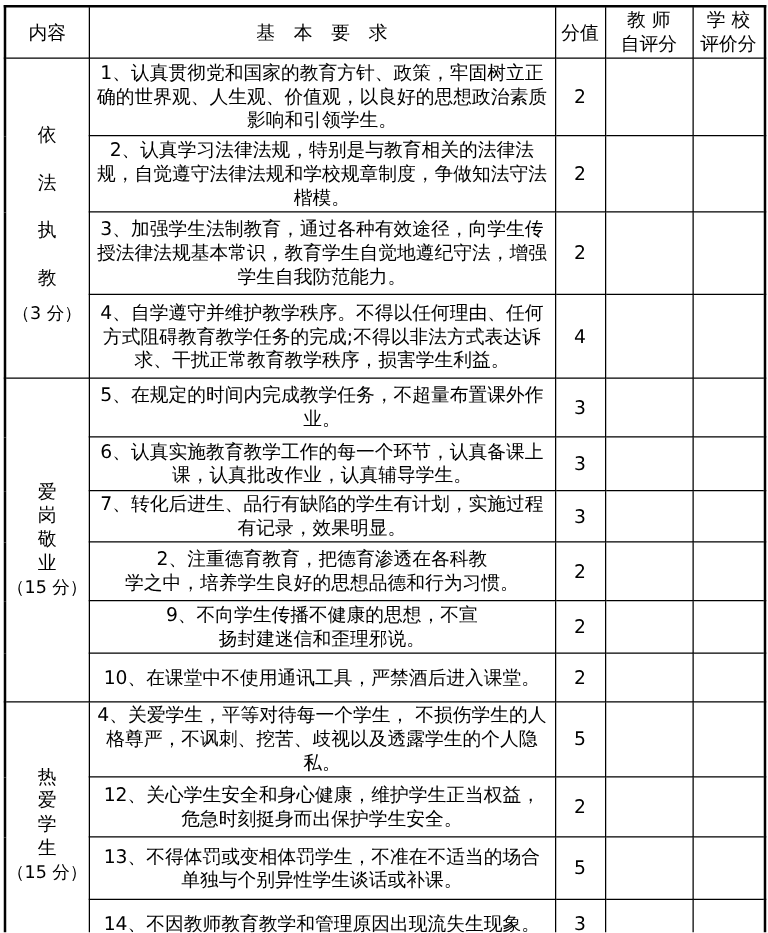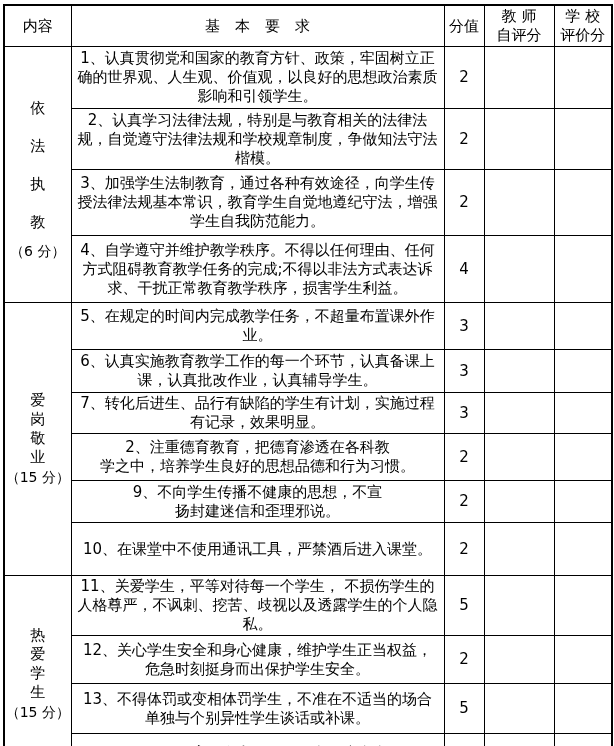--- a/index.html
+++ b/index.html
@@ -99,21 +99,21 @@
 评价分</th>
     </tr>
 
     <tr style="height:62px">
       <td class="cat" rowspan="4">
         <div class="cat-stack">
           <span class="cat-chars spread">依
 法
 执
 教</span>
-          <span class="cat-points">（6 分）</span>
+          <span class="cat-points">（3 分）</span>
         </div>
       </td>
       <td class="req">1、认真贯彻党和国家的教育方针、政策，牢固树立正确的世界观、人生观、价值观，以良好的思想政治素质影响和引领学生。</td>
       <td class="score">2</td>
       <td class="fill"></td>
       <td class="fill"></td>
     </tr>
     <tr style="height:61px">
       <td class="req">2、认真学习法律法规，特别是与教育相关的法律法规，自觉遵守法律法规和学校规章制度，争做知法守法楷模。</td>
       <td class="score">2</td>
@@ -167,38 +167,38 @@
       <td class="fill"></td>
       <td class="fill"></td>
     </tr>
     <tr style="height:42px">
       <td class="req">9、不向学生传播不健康的思想，不宣
 扬封建迷信和歪理邪说。</td>
       <td class="score">2</td>
       <td class="fill"></td>
       <td class="fill"></td>
     </tr>
-    <tr style="height:53px">
+    <tr style="height:39px">
       <td class="req">10、在课堂中不使用通讯工具，严禁酒后进入课堂。</td>
       <td class="score">2</td>
       <td class="fill"></td>
       <td class="fill"></td>
     </tr>
 
     <tr style="height:45px">
       <td class="cat" rowspan="4">
         <div class="cat-stack">
           <span class="cat-chars compact">热
 爱
 学
 生</span>
           <span class="cat-points">（15 分）</span>
         </div>
       </td>
-      <td class="req">11、关爱学生，平等对待每一个学生， 不损伤学生的人格尊严，不讽刺、挖苦、歧视以及透露学生的个人隐私。</td>
+      <td class="req">4、关爱学生，平等对待每一个学生， 不损伤学生的人格尊严，不讽刺、挖苦、歧视以及透露学生的个人隐私。</td>
       <td class="score">5</td>
       <td class="fill"></td>
       <td class="fill"></td>
     </tr>
     <tr style="height:48px">
       <td class="req">12、关心学生安全和身心健康，维护学生正当权益，危急时刻挺身而出保护学生安全。</td>
       <td class="score">2</td>
       <td class="fill"></td>
       <td class="fill"></td>
     </tr>

